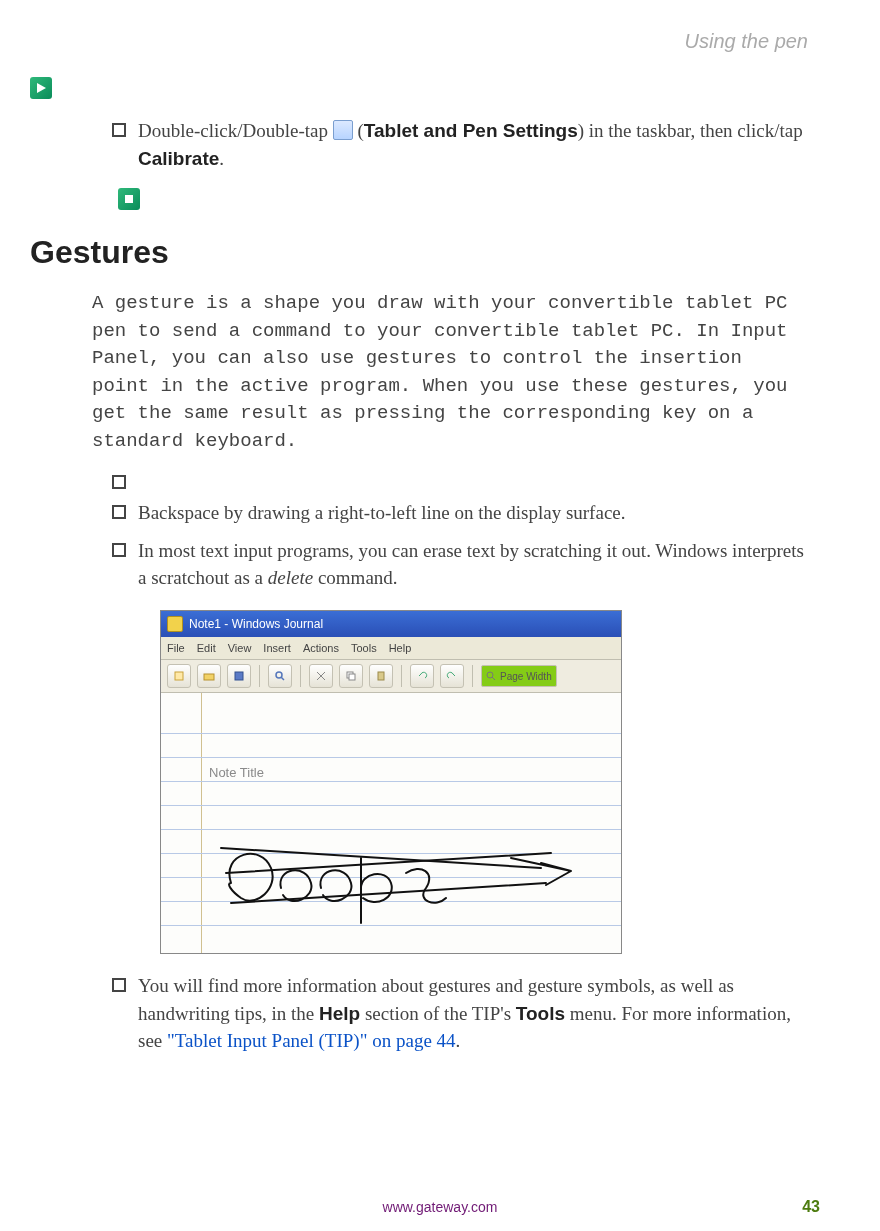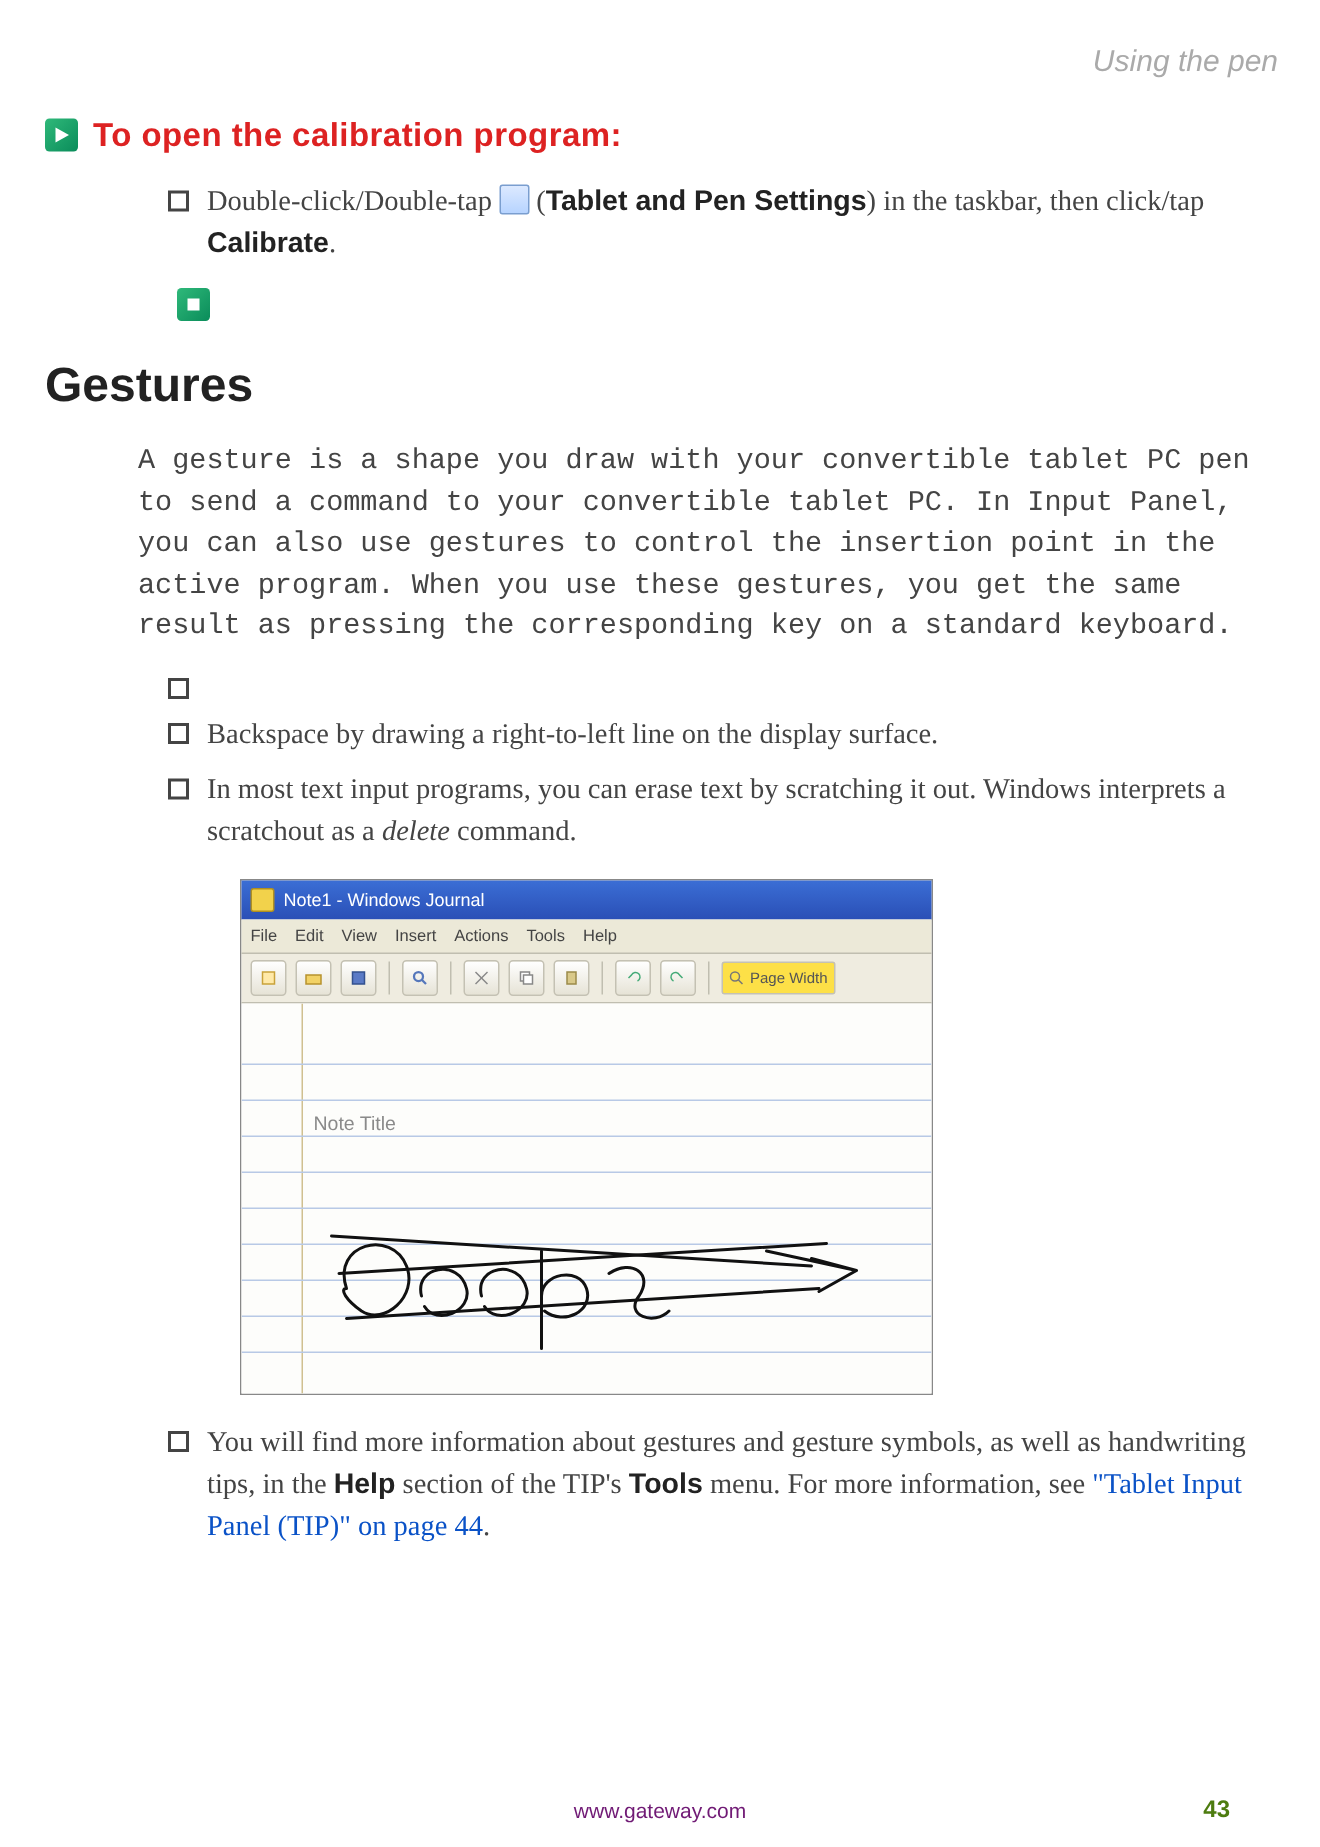--- a/index.html
+++ b/index.html
@@ -8,21 +8,21 @@
     width: 880px;
     background: #fff;
     font-family: "Georgia", "Times New Roman", serif;
     color: #333;
   }
   .page {
     width: 880px;
     height: 1231px;
     position: relative;
     box-sizing: border-box;
-    padding: 30px 28px 0 30px;
+    padding: 30px 72px 0 30px;
   }
   .header-right {
     text-align: right;
     color: #aaa;
     font-style: italic;
     font-family: "Helvetica Neue", Arial, sans-serif;
     font-size: 20px;
     margin-bottom: 24px;
   }
   .proc-heading {
@@ -158,21 +158,21 @@
   .tb-btn {
     width: 22px; height: 22px;
     background: linear-gradient(#fff,#e6e3d6);
     border: 1px solid #c4c1b3;
     border-radius: 3px;
     display:flex; align-items:center; justify-content:center;
   }
   .tb-sep { width:1px; height:22px; background:#c0beb0; margin:0 2px;}
   .tb-zoom {
     height:20px; font-size:10px; color:#555;
-    border:1px solid #c4c1b3; background:#fde047; border-radius:2px;
+    border:1px solid #c4c1b3; background:#84cc16; border-radius:2px;
     padding:0 4px; display:flex; align-items:center; gap:4px;justify-content:flex-end;
   }
   .ss-canvas {
     height: 260px;
     background: #fdfdfb;
     position: relative;
     overflow: hidden;
   }
   .margin-line {
     position:absolute; left:40px; top:0; bottom:0; width:1px; background:#d0c090;
@@ -215,21 +215,20 @@
 
   <div class="header-right">Using the pen</div>
 
   <div class="proc-heading">
     <div class="proc-row">
       <span class="proc-icon">
         <svg viewBox="0 0 12 12">
             <polygon points="2,1 11,6 2,11" fill="#fff"></polygon>
           </svg>
       </span>
-      <span class="proc-title">To open the calibration program:</span>
     </div>
   </div>
 
   <div class="body-block">
     <div class="bullet-item">
       <span class="sq-bullet"></span>
       <span>
         <span>Double-click/Double-tap </span>
         <span class="inline-icon"></span>
         <span> (</span><span class="bold-sans">Tablet and Pen Settings</span><span>) in the taskbar, then click/tap </span><span class="bold-sans">Calibrate</span><span>.</span>

